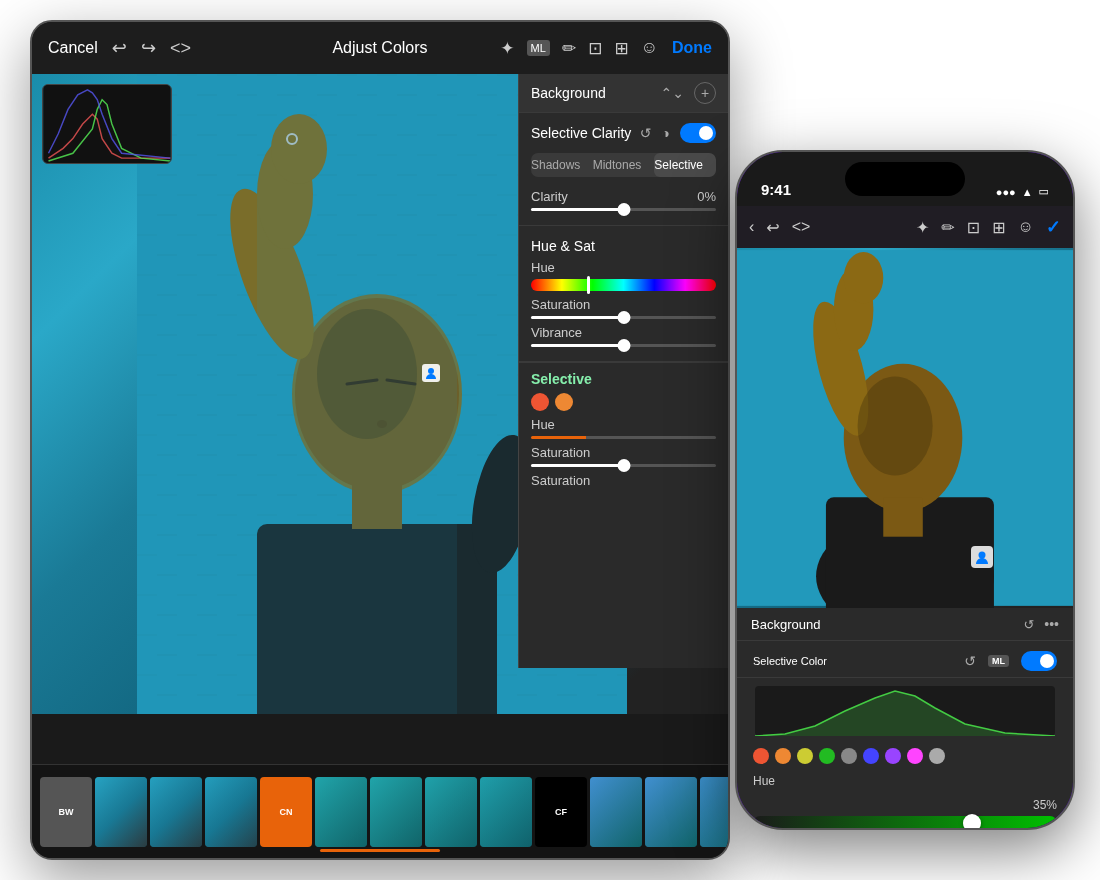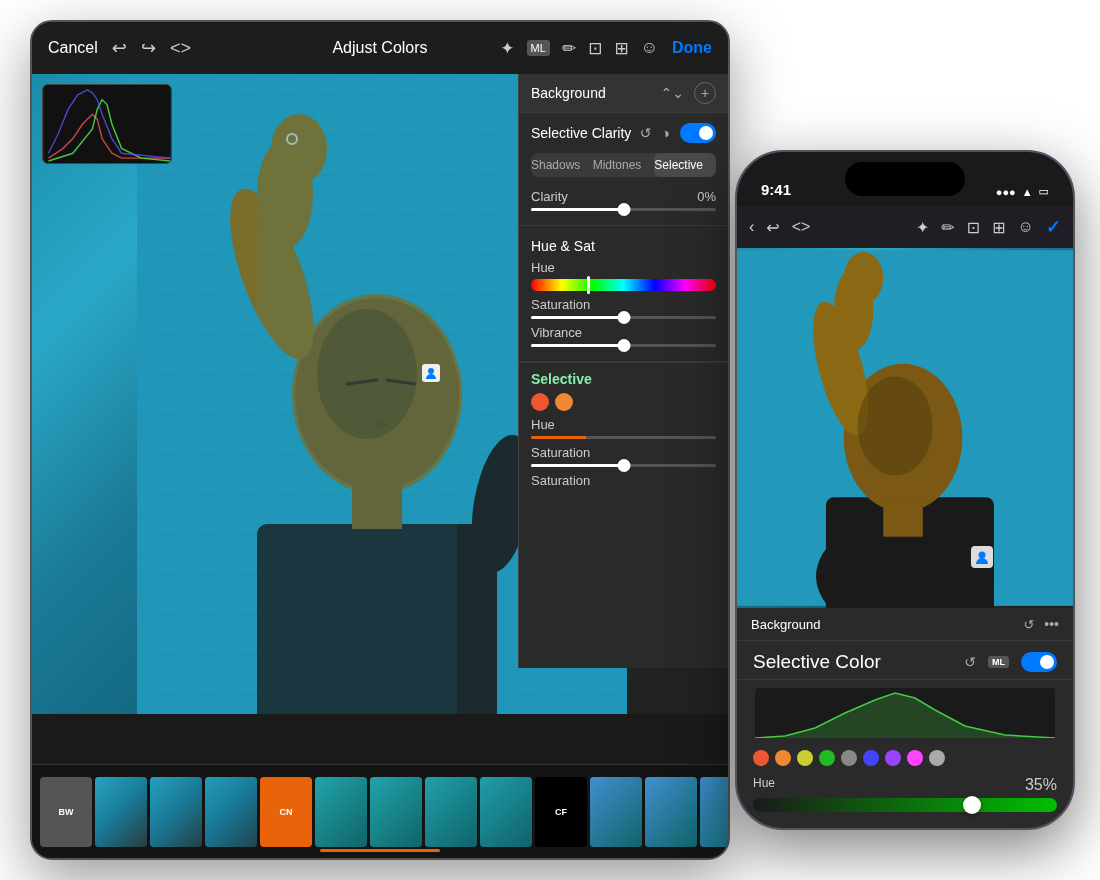--- a/index.html
+++ b/index.html
@@ -557,21 +557,21 @@
     .phone-panel-header {
       display: flex;
       align-items: center;
       justify-content: space-between;
       padding: 10px 16px 6px;
       border-bottom: 1px solid #3a3a3a;
     }
 
     .phone-panel-title {
       color: #fff;
-      font-size: 19px;
+      font-size: 11px;
       font-weight: 500;
     }
 
     .phone-panel-icons {
       display: flex;
       gap: 12px;
       align-items: center;
       color: #aaa;
       font-size: 14px;
     }
@@ -629,21 +629,22 @@
       margin-bottom: 4px;
     }
 
     .phone-hue-label {
       color: #ccc;
       font-size: 12px;
     }
 
     .phone-hue-value {
       color: #ccc;
-      font-size: 16px;
+      font-size: 12px;
+      margin-top: 24px;
     }
 
     .phone-hue-slider {
       height: 14px;
       border-radius: 7px;
       background: linear-gradient(to right, #1a1a1a, #00c000);
       position: relative;
     }
 
     .phone-hue-thumb {

